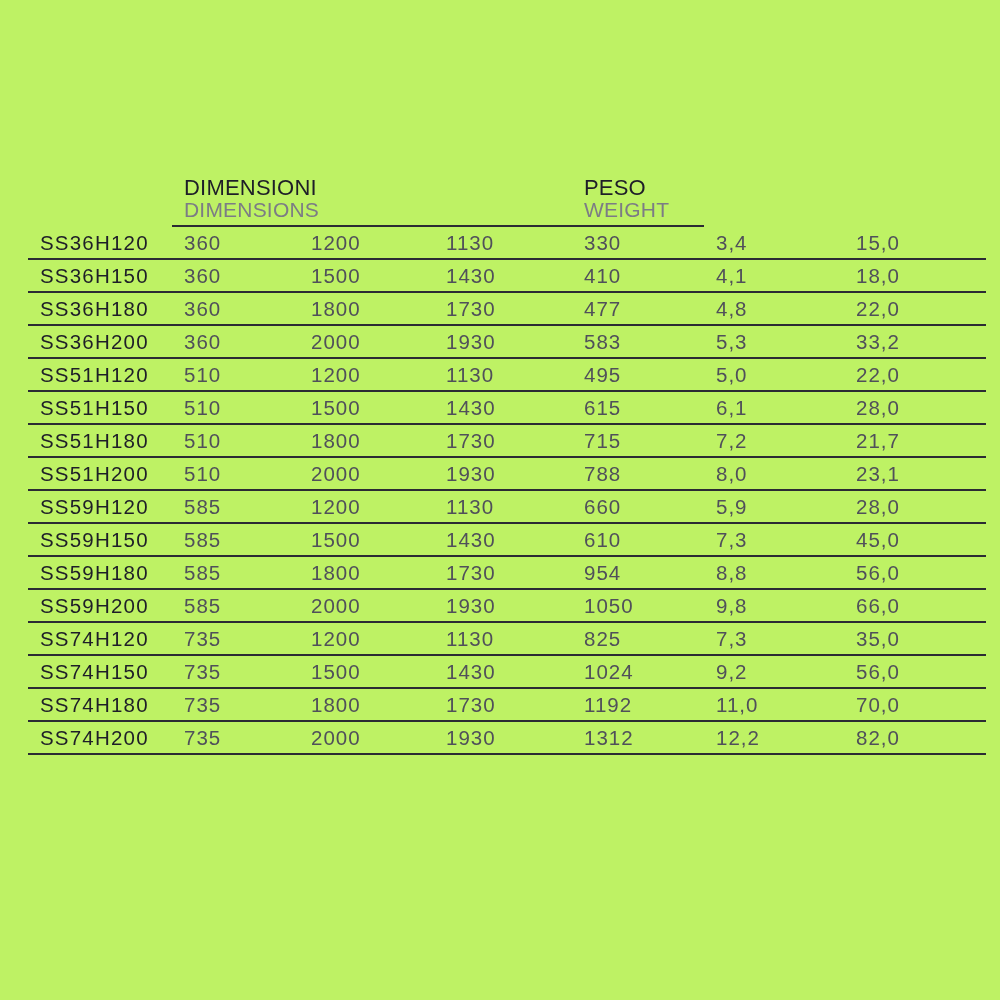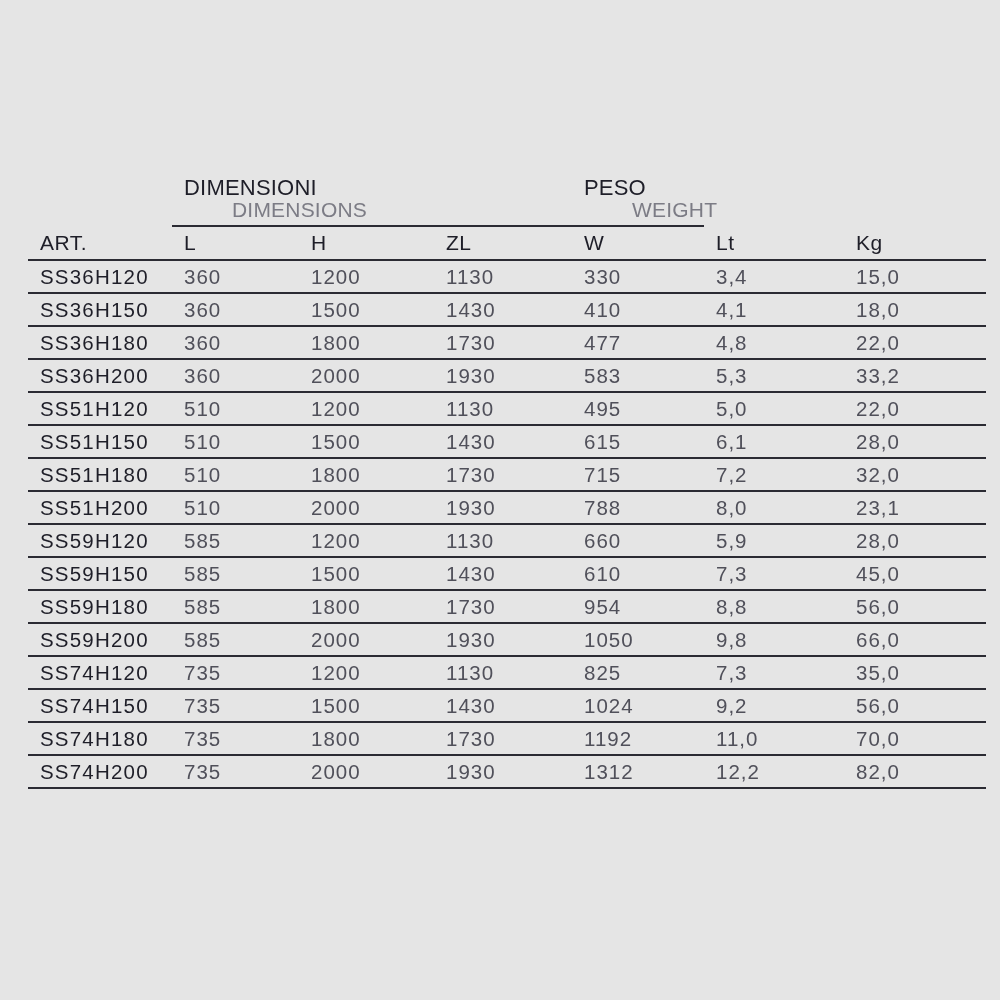--- a/index.html
+++ b/index.html
@@ -8,21 +8,21 @@
     background: #ffffff;
     width: 1000px;
     height: 1000px;
     overflow: hidden;
     font-family: "Liberation Sans", sans-serif;
   }
   .page {
     position: relative;
     width: 1000px;
     height: 1000px;
-    background: #e5e5e5;
+    background: #bef264;
   }
   .spec-table {
     position: absolute;
     left: 28px;
     top: 176px;
     width: 958px;
   }
   
   .group-row {
     display: grid;
@@ -47,21 +47,20 @@
     color: var(--dark);
     letter-spacing: 0.2px;
     white-space: nowrap;
   }
   .group-subtitle {
     font-size: 21px;
     line-height: 22px;
     color: var(--subtitle);
     letter-spacing: 0.2px;
     white-space: nowrap;
-    margin-left: 48px;
   }
   
   .head-row {
     display: grid;
     grid-template-columns: 144px 127px 135px 138px 132px 140px 142px;
     height: 34px;
     box-sizing: border-box;
     border-bottom: 2px solid var(--line);
     align-items: center;
   }
@@ -104,29 +103,20 @@
       <div class="group-cell">
         <div class="group-title">DIMENSIONI</div>
         <div class="group-subtitle">DIMENSIONS</div>
       </div>
       <div class="group-cell">
         <div class="group-title">PESO</div>
         <div class="group-subtitle">WEIGHT</div>
       </div>
     </div>
 
-    <div class="head-row">
-      <div class="head-cell">ART.</div>
-      <div class="head-cell">L</div>
-      <div class="head-cell">H</div>
-      <div class="head-cell">ZL</div>
-      <div class="head-cell">W</div>
-      <div class="head-cell">Lt</div>
-      <div class="head-cell">Kg</div>
-    </div>
 
     <div id="rows-container">
         <div class="data-row">
           <div class="cell art">SS36H120</div>
           <div class="cell">360</div>
           <div class="cell">1200</div>
           <div class="cell">1130</div>
           <div class="cell">330</div>
           <div class="cell">3,4</div>
           <div class="cell">15,0</div>
@@ -176,21 +166,21 @@
           <div class="cell">6,1</div>
           <div class="cell">28,0</div>
         </div>
         <div class="data-row">
           <div class="cell art">SS51H180</div>
           <div class="cell">510</div>
           <div class="cell">1800</div>
           <div class="cell">1730</div>
           <div class="cell">715</div>
           <div class="cell">7,2</div>
-          <div class="cell">32,0</div>
+          <div class="cell">21,7</div>
         </div>
         <div class="data-row">
           <div class="cell art">SS51H200</div>
           <div class="cell">510</div>
           <div class="cell">2000</div>
           <div class="cell">1930</div>
           <div class="cell">788</div>
           <div class="cell">8,0</div>
           <div class="cell">23,1</div>
         </div>

